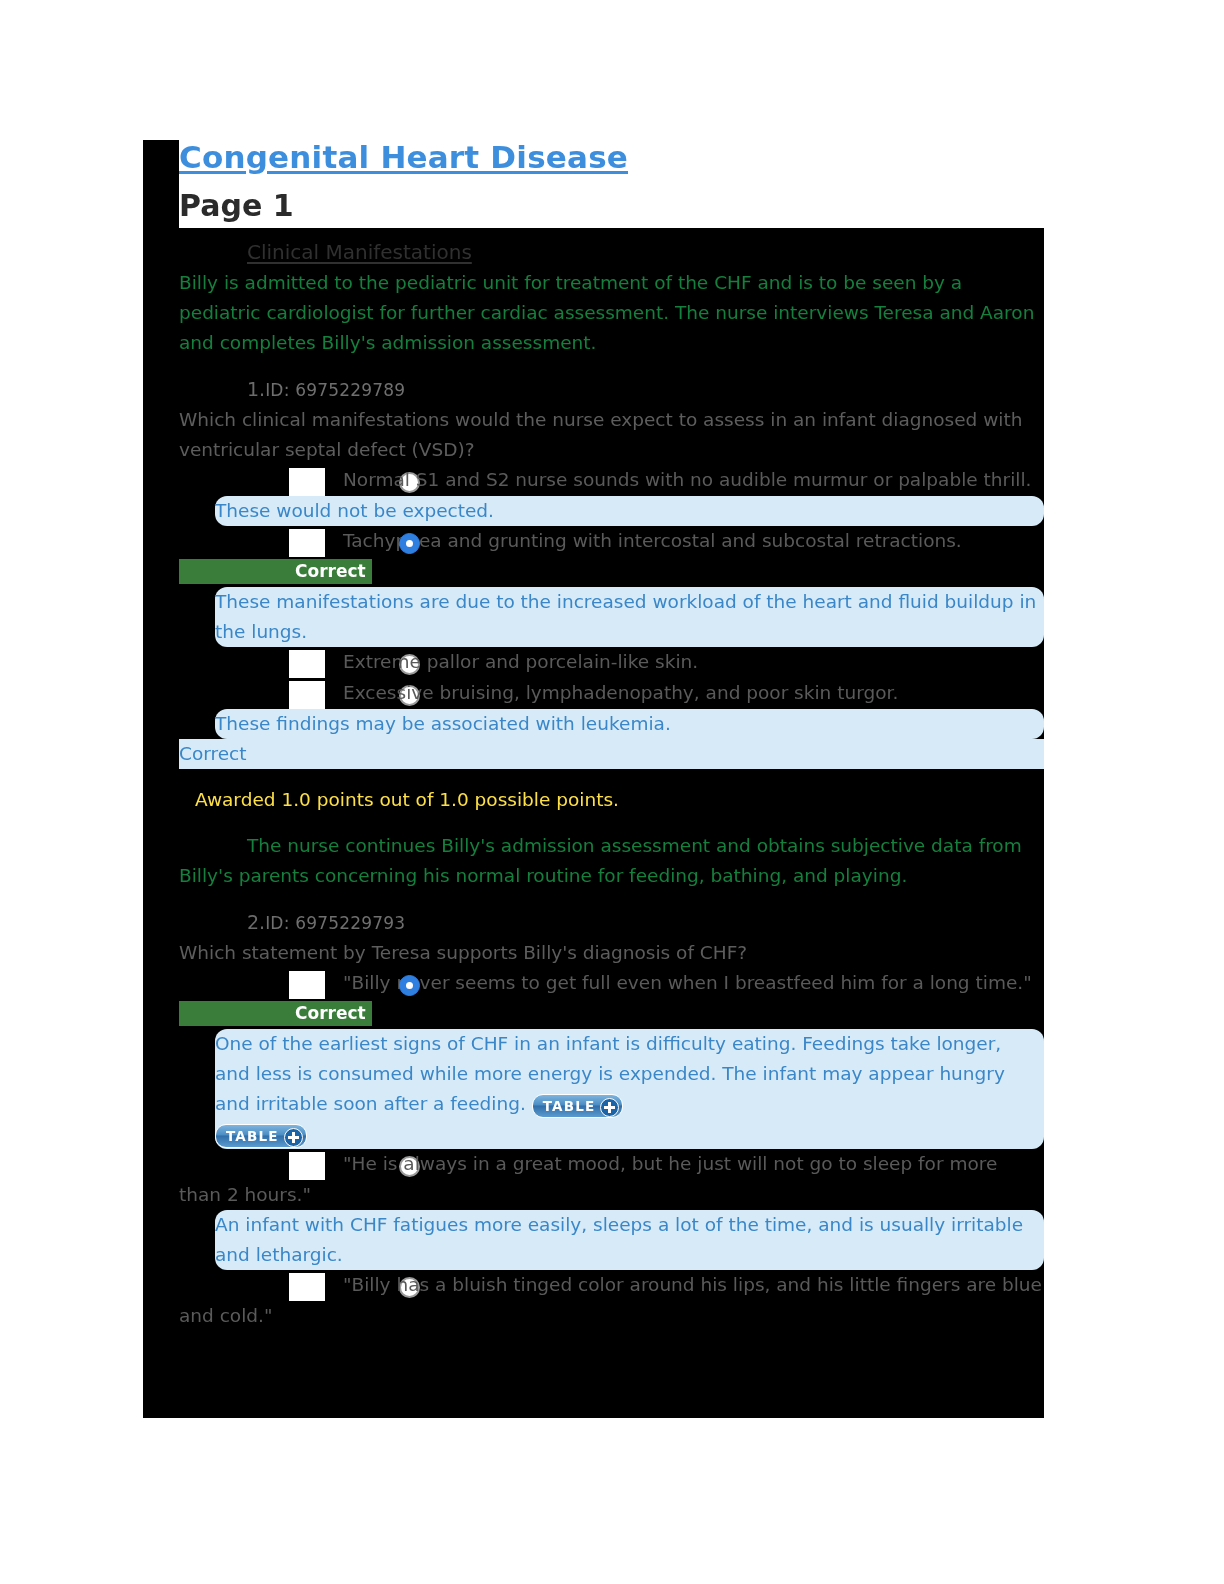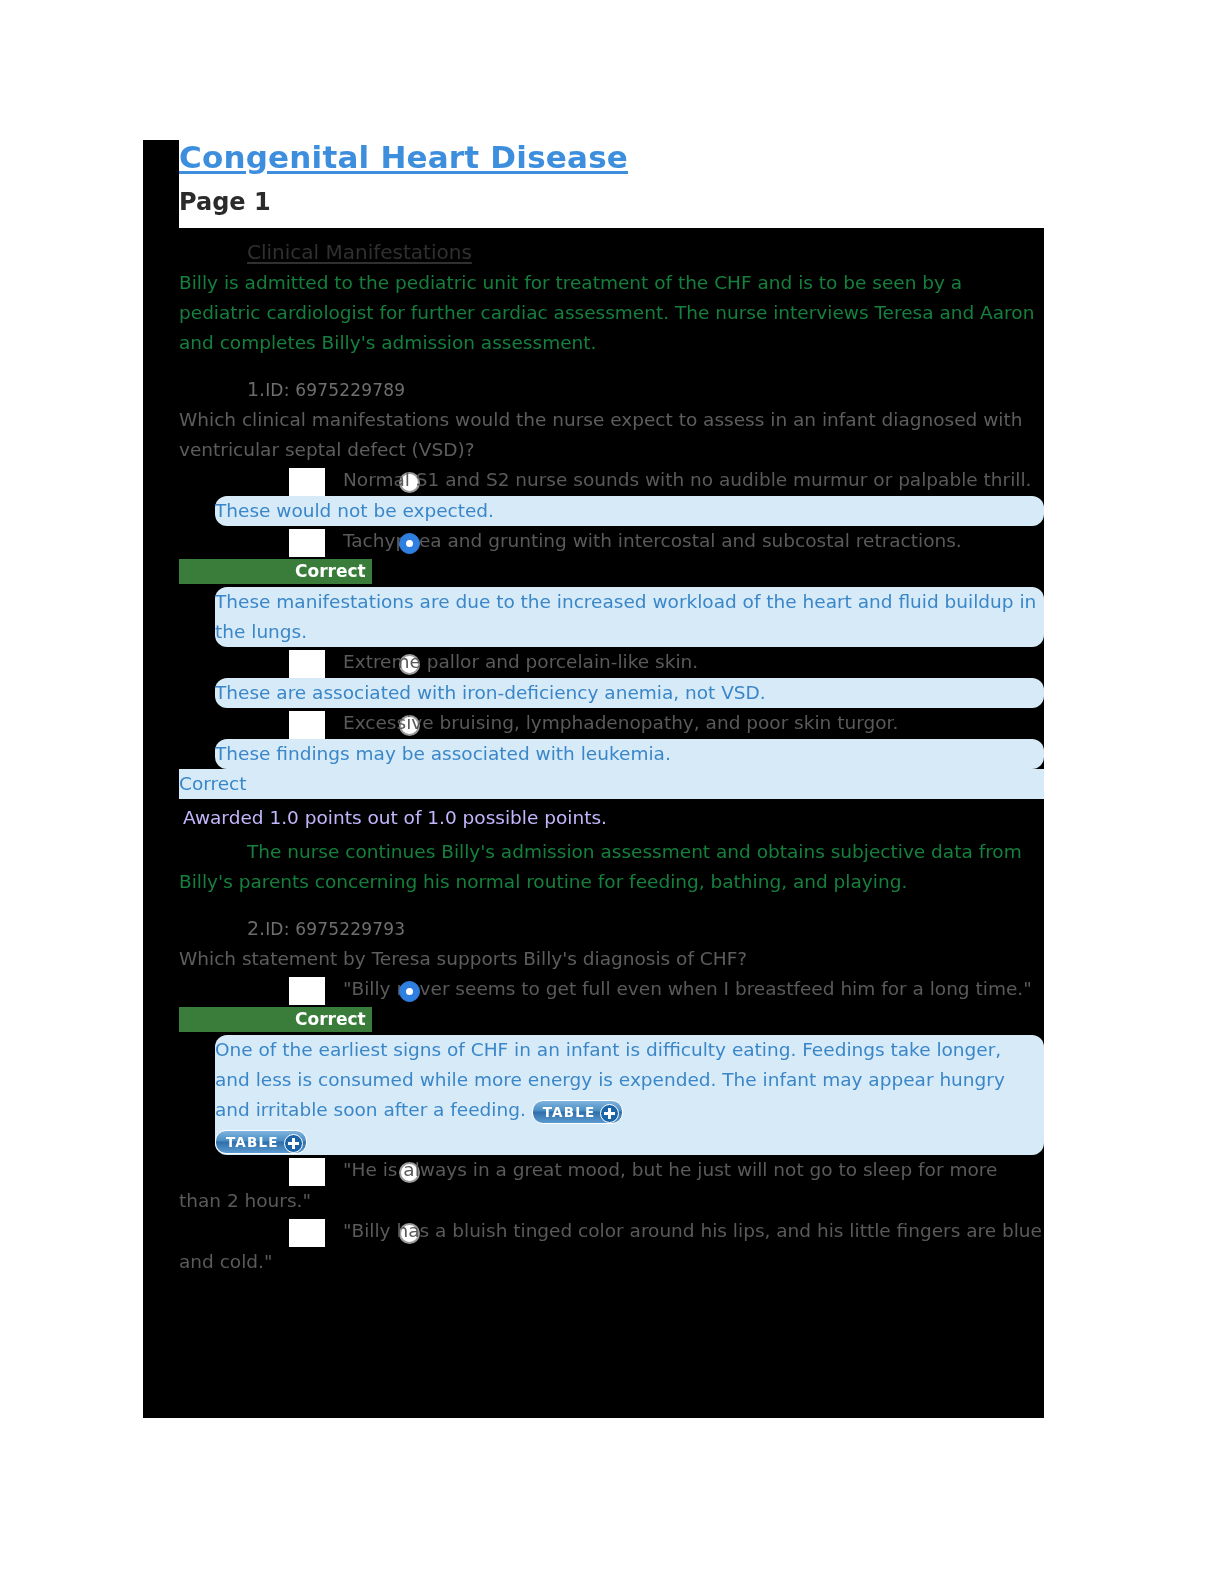--- a/index.html
+++ b/index.html
@@ -45,21 +45,21 @@
     font-size: 31px;
     font-weight: bold;
     color: #3d8fde;
     text-decoration: underline;
     text-underline-offset: 3px;
     line-height: 1.25;
     letter-spacing: 0.2px;
     white-space: nowrap;
   }
   .page-label {
-    font-size: 24px;
+    font-size: 30px;
     font-weight: bold;
     color: #2b2b2b;
     margin-top: 11px;
     line-height: 1.2;
   }
 
   
   .body-region {
     position: absolute;
     left: 179px;
@@ -174,24 +174,24 @@
     color: #3a86c8;
     font-size: 18.5px;
     line-height: 30px;
     margin: 0;
     padding: 0 4px 0 0;
   }
   .fb.ind  { margin-left: 36px; border-radius: 12px; }
   .fb.full { margin-left: 0; }
 
   .awarded {
-    color: #c4b5fd;
-    font-size: 18.5px;
-    line-height: 30px;
-    margin: 4px;
+    color: #fde047;
+    font-size: 18.5px;
+    line-height: 30px;
+    margin: 16px;
   }
 
   
   .table-btn {
     display: inline-block;
     height: 22px;
     border-radius: 11px;
     background: linear-gradient(to bottom, #7fb4dd 0%, #4a8ec4 45%, #2f6ea8 50%, #5b9bd0 100%);
     border: 1px solid #ffffff;
     padding: 0 3px 0 10px;
@@ -259,21 +259,20 @@
 
     <p class="q-stem">Which clinical manifestations would the nurse expect to assess in an infant diagnosed with ventricular septal defect (VSD)?</p>
 
     <p class="option opt-line1"><span class="radio-wrap"><span class="radio off"></span></span><span>Normal S1 and S2 nurse sounds with no audible murmur or palpable thrill.</span></p>
     <p class="fb ind">These would not be expected.</p>
 
     <p class="option opt-line1"><span class="radio-wrap"><span class="radio on"></span></span><span>Tachypnea and grunting with intercostal and subcostal retractions.</span> <span class="badge-correct">Correct</span></p>
     <p class="fb ind">These manifestations are due to the increased workload of the heart and fluid buildup in the lungs.</p>
 
     <p class="option opt-line1"><span class="radio-wrap"><span class="radio off"></span></span><span>Extreme pallor and porcelain-like skin.</span></p>
-    <p class="fb ind">These are associated with iron-deficiency anemia, not VSD.</p>
 
     <p class="option opt-line1"><span class="radio-wrap"><span class="radio off"></span></span><span>Excessive bruising, lymphadenopathy, and poor skin turgor.</span></p>
     <p class="fb ind">These findings may be associated with leukemia.</p>
 
     <p class="fb full">Correct</p>
     <p class="awarded">Awarded 1.0 points out of 1.0 possible points.</p>
 
     <p class="ptext indent">The nurse continues Billy's admission assessment and obtains subjective data from Billy's parents concerning his normal routine for feeding, bathing, and playing.</p>
 
     <div class="spacer-sm"></div>
@@ -282,17 +281,18 @@
       <span class="q-num">2.</span><span class="q-id">ID: 6975229793</span>
     </div>
 
     <p class="q-stem">Which statement by Teresa supports Billy's diagnosis of CHF?</p>
 
     <p class="option opt-line1"><span class="radio-wrap"><span class="radio on"></span></span><span>"Billy never seems to get full even when I breastfeed him for a long time."</span> <span class="badge-correct">Correct</span></p>
 
     <p class="fb ind"><span>One of the earliest signs of CHF in an infant is difficulty eating. Feedings take longer, and less is consumed while more energy is expended. The infant may appear hungry and irritable soon after a feeding.</span> <span class="table-btn"><span class="tb-label">TABLE</span><span class="tb-plus"></span></span><br><span class="table-btn"><span class="tb-label">TABLE</span><span class="tb-plus"></span></span></p>
 
     <p class="option opt-line1"><span class="radio-wrap"><span class="radio off"></span></span><span>"He is always in a great mood, but he just will not go to sleep for more than 2 hours."</span></p>
+    <p class="fb ind">An infant with CHF fatigues more easily, sleeps a lot of the time, and is usually irritable and lethargic.</p>
 
     <p class="option opt-line1"><span class="radio-wrap"><span class="radio off"></span></span><span>"Billy has a bluish tinged color around his lips, and his little fingers are blue and cold."</span></p>
 
   </div>
 </div>
 
 </body></html>

